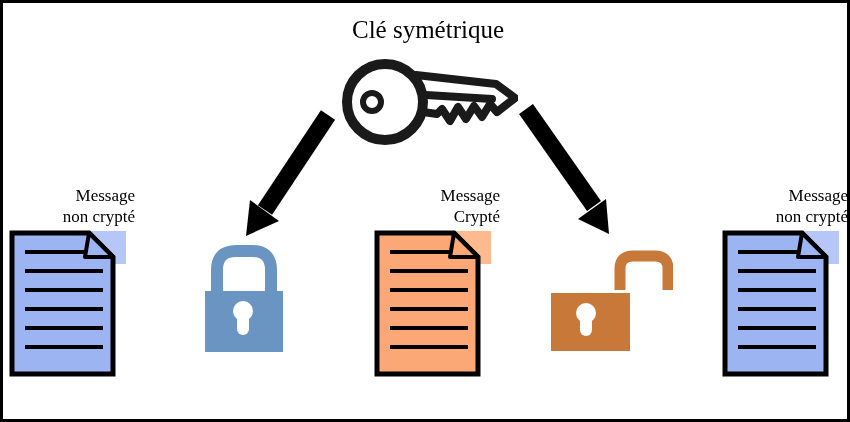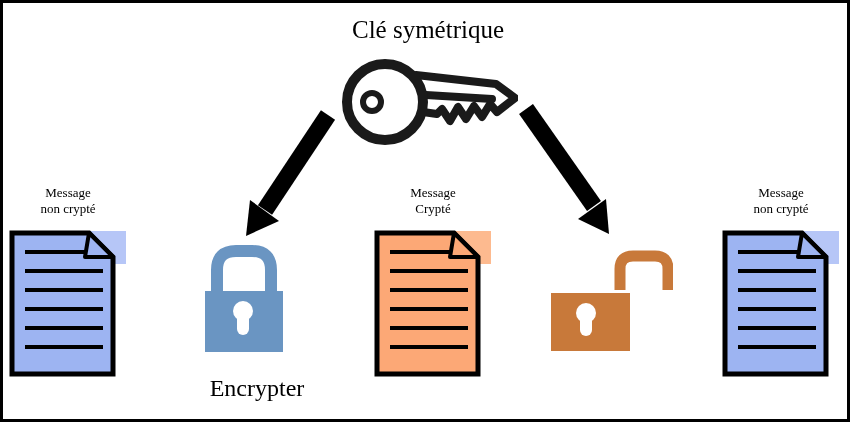--- a/index.html
+++ b/index.html
@@ -17,22 +17,22 @@
     position:absolute;left:412px;top:0;width:12px;height:4px;background:#ffffff;
   }
   .title{
     position:absolute;left:275px;top:13px;width:300px;
     text-align:center;font-size:25px;line-height:1.1;color:#000;
   }
   .key-wrap{position:absolute;left:335px;top:48px;width:180px;height:100px;}
   .arrow-layer{position:absolute;left:0;top:0;width:850px;height:422px;pointer-events:none;}
   .doc-group{position:absolute;width:118px;}
   .doc-label{
-    position:absolute;left:-8px;top:0;width:134px;text-align:center;
-    font-size:13px;line-height:1.25;color:#000;
+    position:absolute;left:-8px;top:0;width:134px;text-align:right;
+    font-size:17px;line-height:1.25;color:#000;
   }
   .doc-svg{position:absolute;left:0;top:45px;}
   .doc-left{left:6px;top:182px;}
   .doc-center{left:371px;top:182px;}
   .doc-right{left:719px;top:182px;}
   .lock-wrap{position:absolute;}
   .lock-blue{left:198px;top:242px;width:90px;height:110px;}
   .lock-orange{left:545px;top:245px;width:125px;height:105px;}
   .op-label{
     position:absolute;text-align:center;font-size:24px;color:#000;width:160px;
@@ -131,21 +131,20 @@
   <div class="lock-wrap lock-blue">
     <svg width="90" height="110" viewBox="0 0 90 110">
       <path d="M16,48 L16,25 Q16,6 35,6 L51,6 Q70,6 70,25 L70,48" fill="none" stroke-width="12" stroke="#6a95c2"></path>
       <rect x="4" y="46" width="78" height="61" fill="#6a95c2"></rect>
       <g fill="#ffffff">
         <circle cx="42" cy="66" r="10"></circle>
         <rect x="36" y="66" width="12" height="24" rx="6"></rect>
       </g>
     </svg>
   </div>
-  <div class="op-label op-encrypt">Encrypter</div>
 
   <div class="lock-wrap lock-orange">
     <svg width="125" height="105" viewBox="0 0 125 105">
       <path d="M72,42 L72,21 Q72,8 85,8 L107,8 Q120,8 120,21 L120,42" fill="none" stroke-width="11" stroke="#c8793a"></path>
       <rect x="3" y="45" width="79" height="58" fill="#c8793a"></rect>
       <g fill="#ffffff">
         <circle cx="38" cy="65" r="10"></circle>
         <rect x="32" y="65" width="12" height="23" rx="6"></rect>
       </g>
     </svg>

